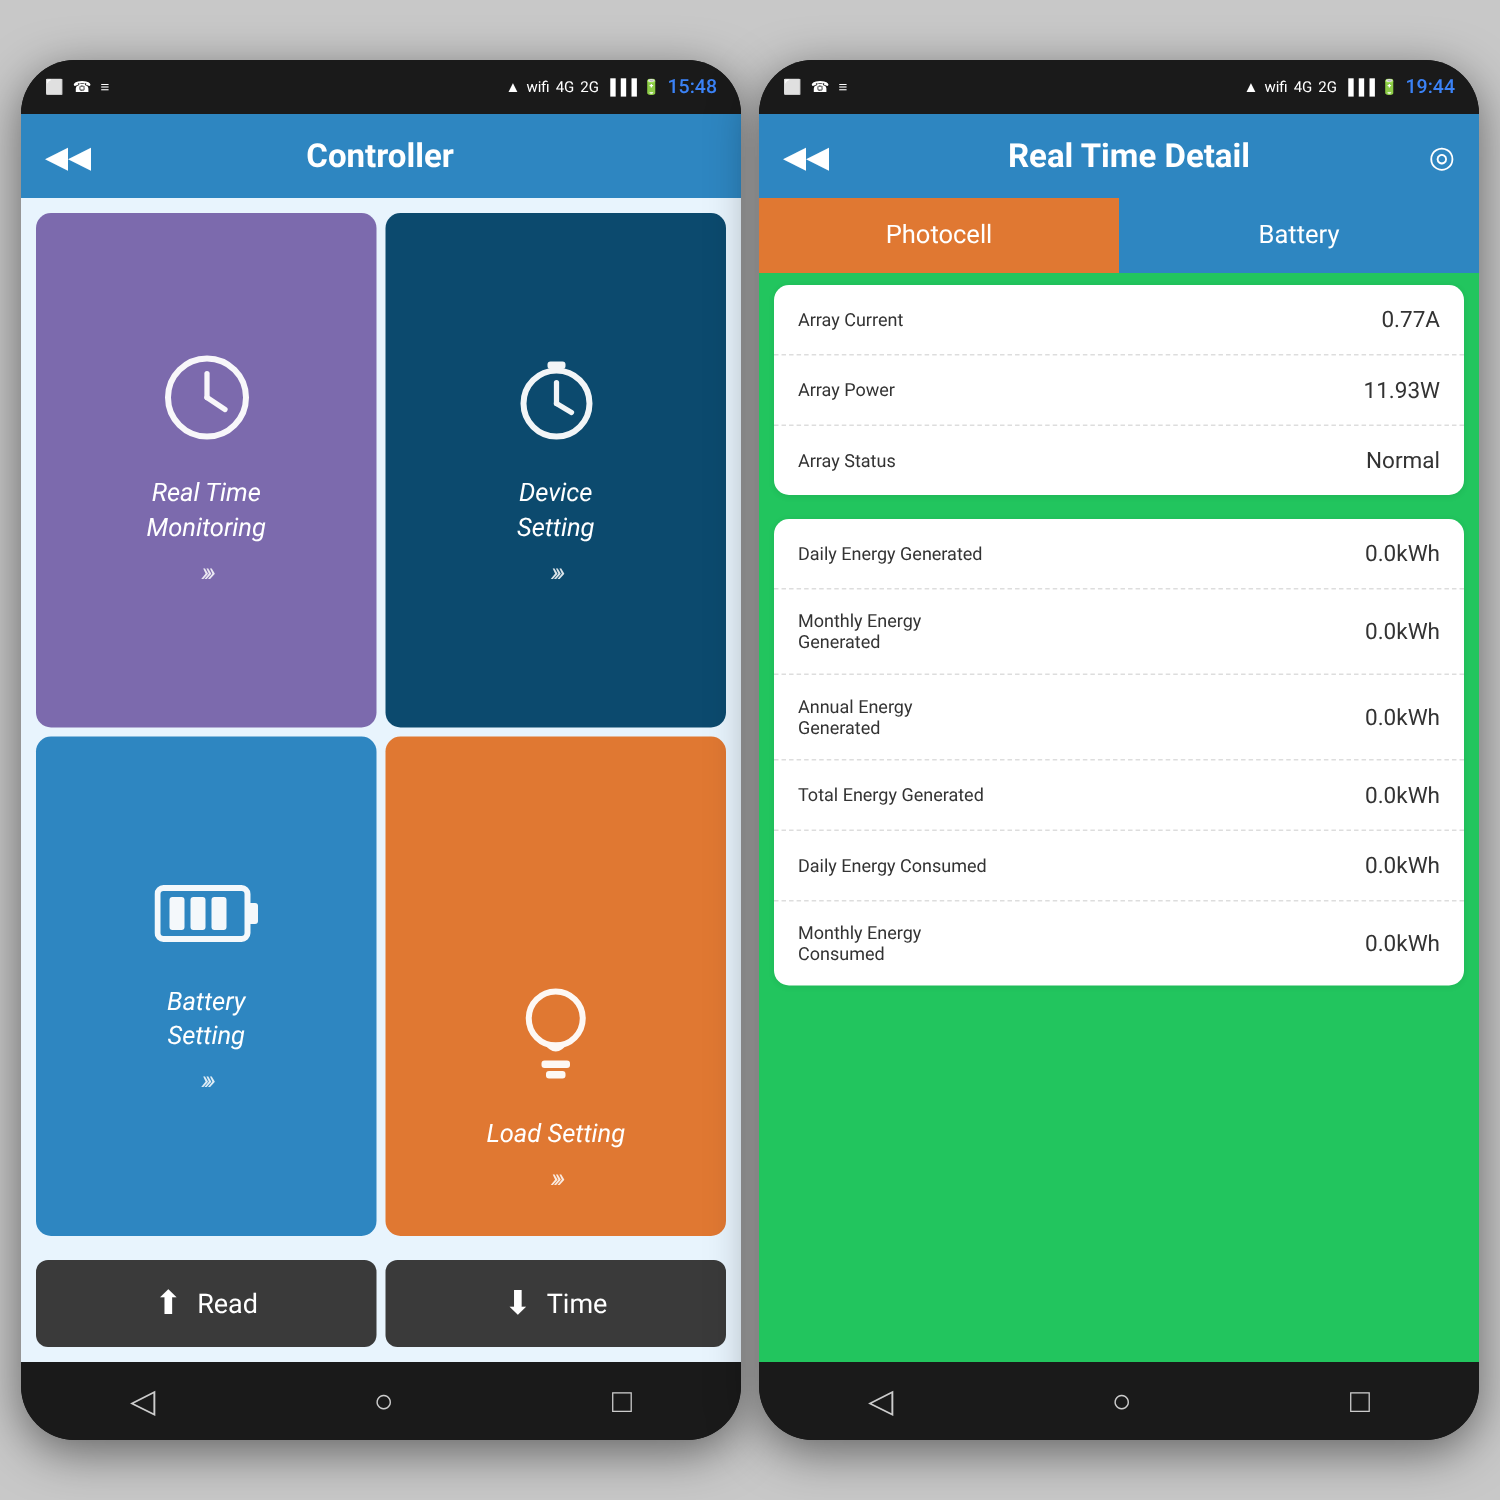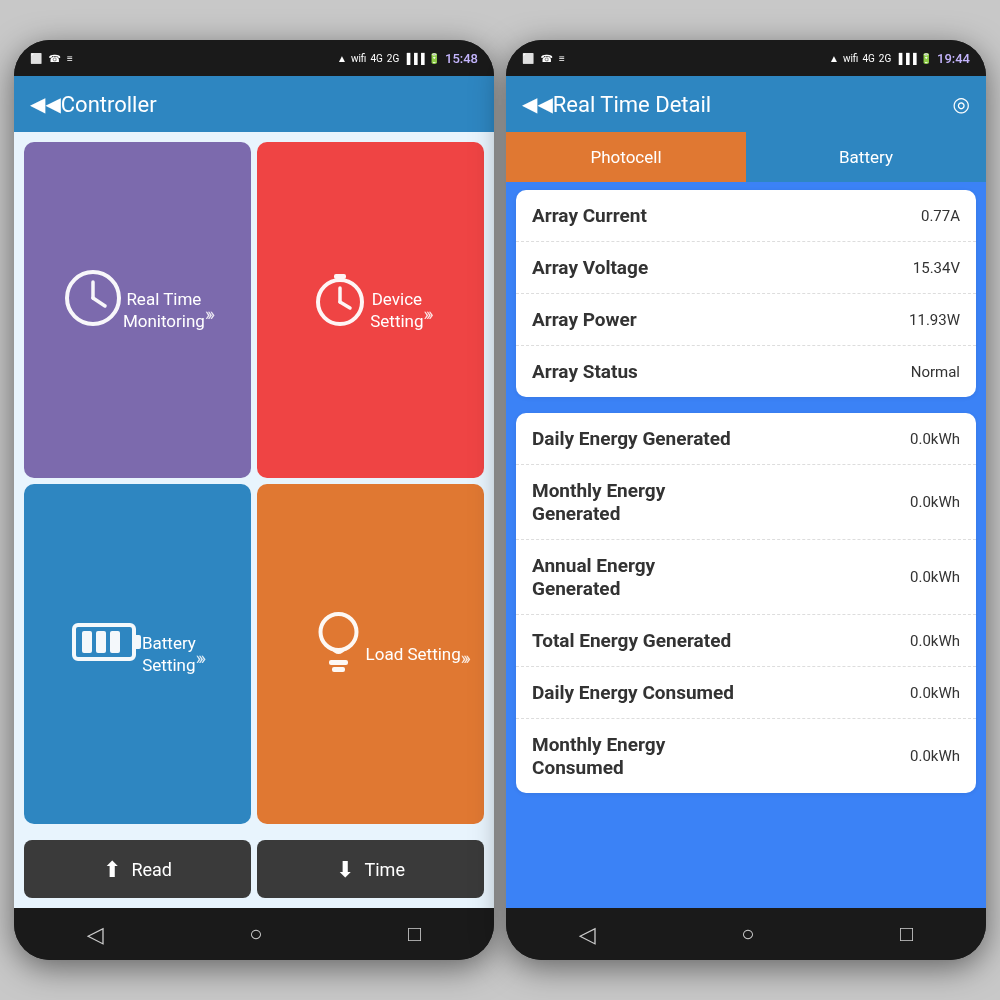--- a/index.html
+++ b/index.html
@@ -49,43 +49,44 @@
       gap: 4px;
       font-size: 11px;
       color: #fff;
     }
     .status-icon {
       color: #fff;
       font-size: 10px;
     }
     .status-time {
       font-size: 13px;
-      color: #c4b5fd;
+      color: #3b82f6;
       font-weight: 500;
     }
     .screen {
       flex: 1;
       display: flex;
       flex-direction: column;
       overflow: hidden;
     }
     
     .top-bar {
       background: #2e86c1;
       height: 56px;
       display: flex;
       align-items: center;
       padding: 0 16px;
       flex-shrink: 0;
     }
     .top-bar-title {
       flex: 1;
+      text-align: center;
       color: #fff;
       font-size: 22px;
-      font-weight: 400;
+      font-weight: 700;
     }
     .back-btn {
       color: #fff;
       font-size: 20px;
       cursor: pointer;
     }
     .top-bar-right {
       color: #fff;
       font-size: 20px;
     }
@@ -100,32 +101,33 @@
     .grid-buttons {
       display: grid;
       grid-template-columns: 1fr 1fr;
       gap: 6px;
       padding: 10px;
       flex: 1;
     }
     .grid-btn {
       border-radius: 10px;
       display: flex;
-      flex-direction: row;
+      flex-direction: column;
       align-items: center;
       justify-content: center;
       cursor: pointer;
       color: #fff;
       font-size: 18px;
       font-weight: 400;
       text-align: center;
-      padding: 16px;
+      padding: 28px;
+      font-style: italic;
     }
     .grid-btn.purple { background: #7c6aad; }
-    .grid-btn.red { background: #ef4444; }
+    .grid-btn.red { background: #0c4a6e; }
     .grid-btn.blue { background: #2e86c1; }
     .grid-btn.orange { background: #e07832; justify-content: flex-end; }
     .grid-btn-icon {
       font-size: 52px;
       margin-bottom: 10px;
       opacity: 0.95;
     }
     .grid-btn-label {
       font-size: 17px;
       line-height: 1.3;
@@ -165,21 +167,21 @@
     }
     .nav-icon {
       color: #ccc;
       font-size: 22px;
       cursor: pointer;
     }
 
     
     .rt-content {
       flex: 1;
-      background: #3b82f6;
+      background: #22c55e;
       display: flex;
       flex-direction: column;
       overflow: hidden;
     }
     .tabs {
       display: flex;
       height: 50px;
       flex-shrink: 0;
     }
     .tab {
@@ -204,23 +206,22 @@
     }
     .data-row {
       display: flex;
       align-items: center;
       justify-content: space-between;
       padding: 14px 16px;
       border-bottom: 1px dashed #ddd;
     }
     .data-row:last-child { border-bottom: none; }
     .data-label {
-      font-size: 19px;
+      font-size: 12px;
       color: #333;
-      font-weight: bold;
     }
     .data-value {
       font-size: 15px;
       color: #333;
     }
     .rt-scroll {
       flex: 1;
       overflow-y: auto;
       display: flex;
       flex-direction: column;
@@ -363,24 +364,20 @@
           </div>
         </div>
         <div class="rt-scroll">
 
           <div class="data-section">
             <div class="data-row">
               <span class="data-label">Array Current</span>
               <span class="data-value">0.77A</span>
             </div>
             <div class="data-row">
-              <span class="data-label">Array Voltage</span>
-              <span class="data-value">15.34V</span>
-            </div>
-            <div class="data-row">
               <span class="data-label">Array Power</span>
               <span class="data-value">11.93W</span>
             </div>
             <div class="data-row">
               <span class="data-label">Array Status</span>
               <span class="data-value">Normal</span>
             </div>
           </div>
 
           <div class="data-section">

